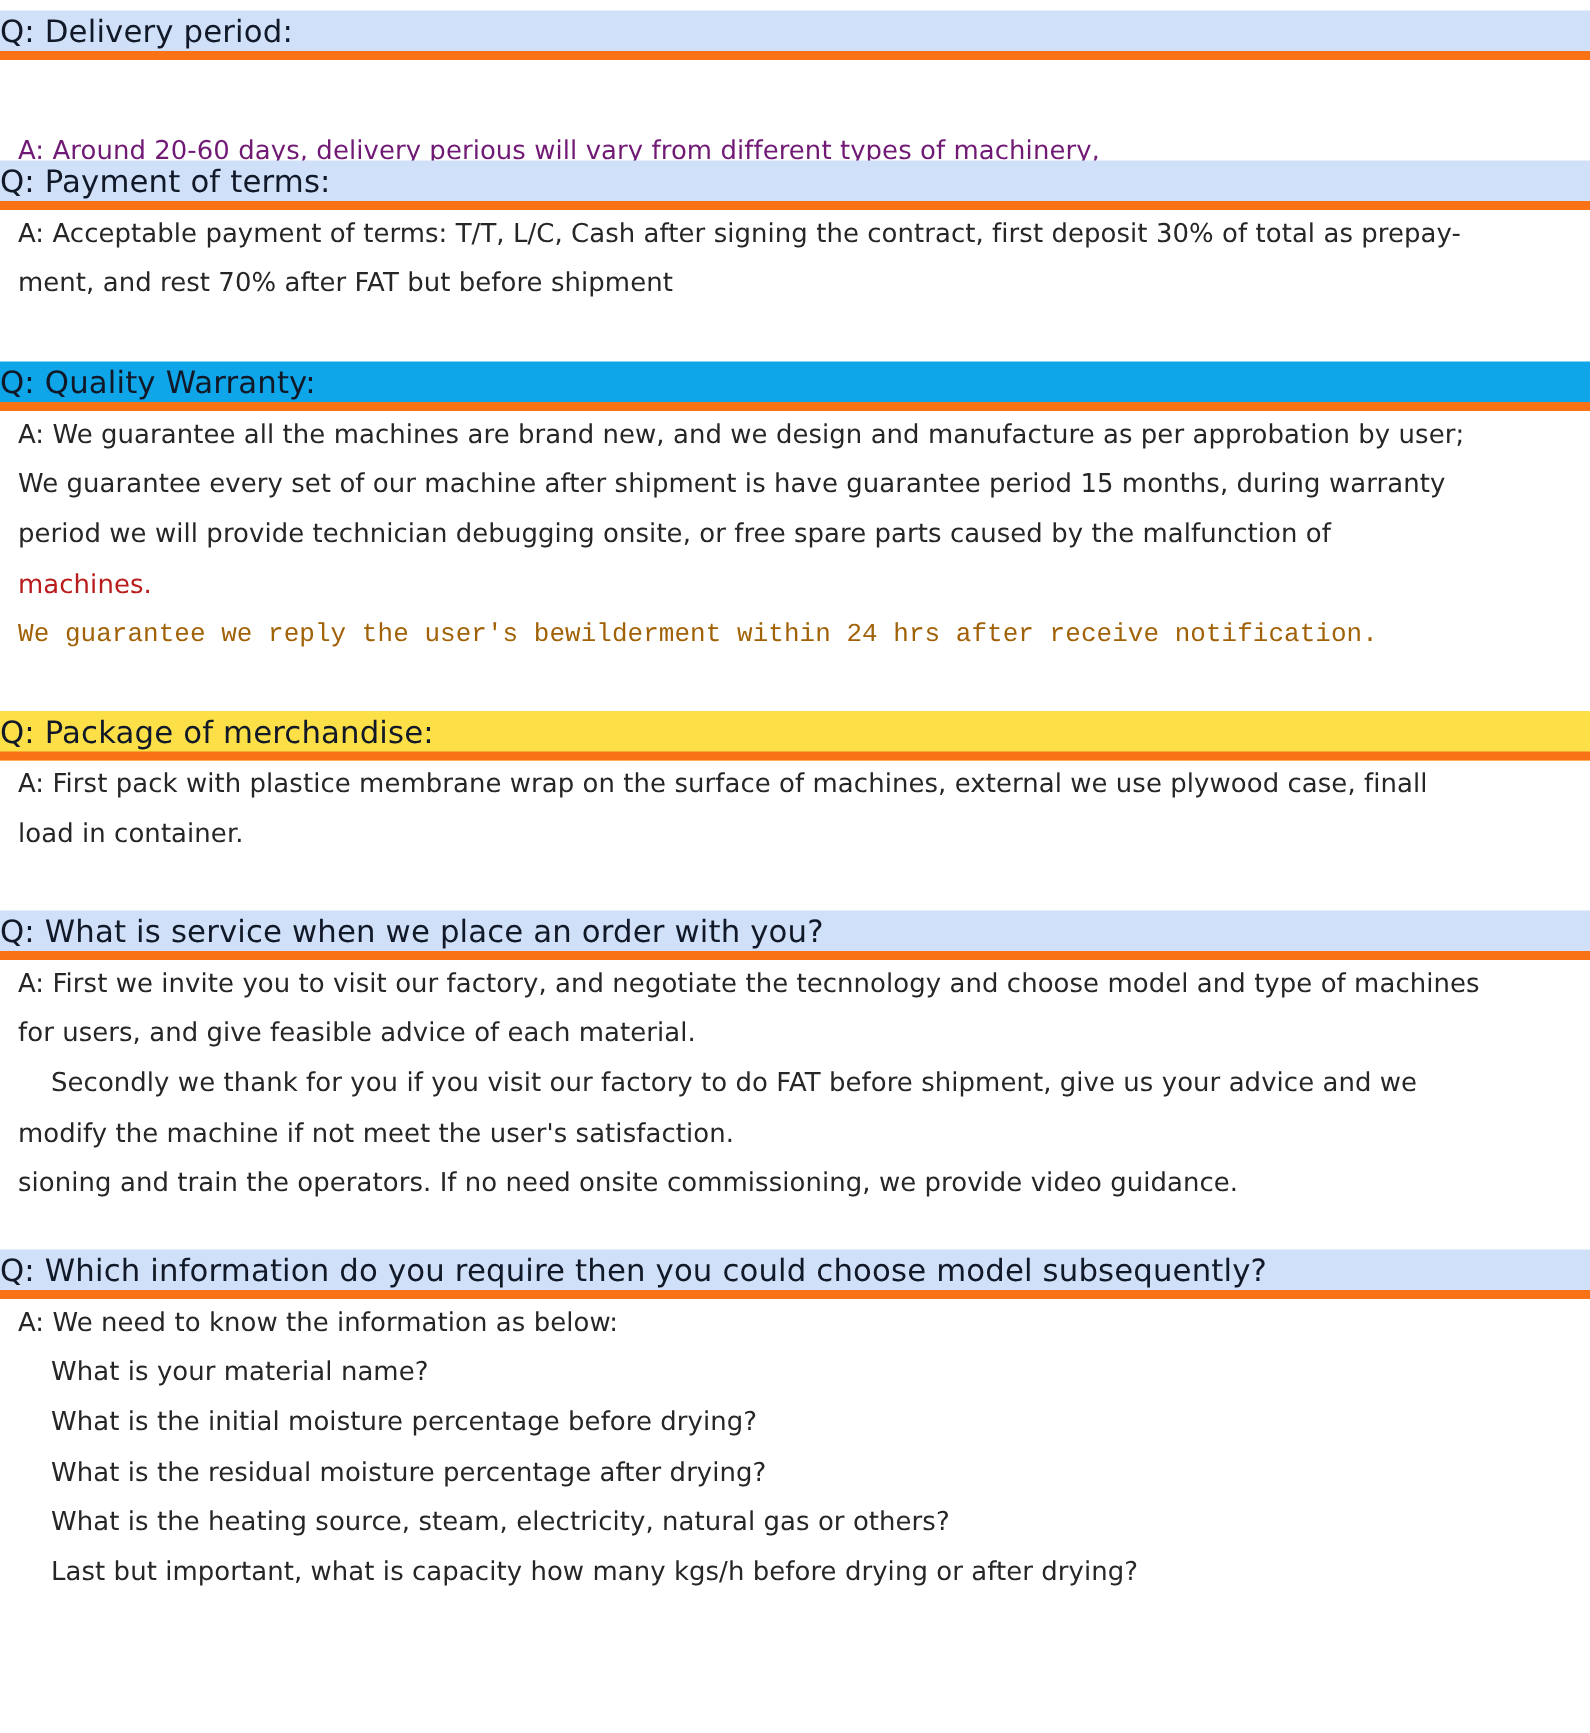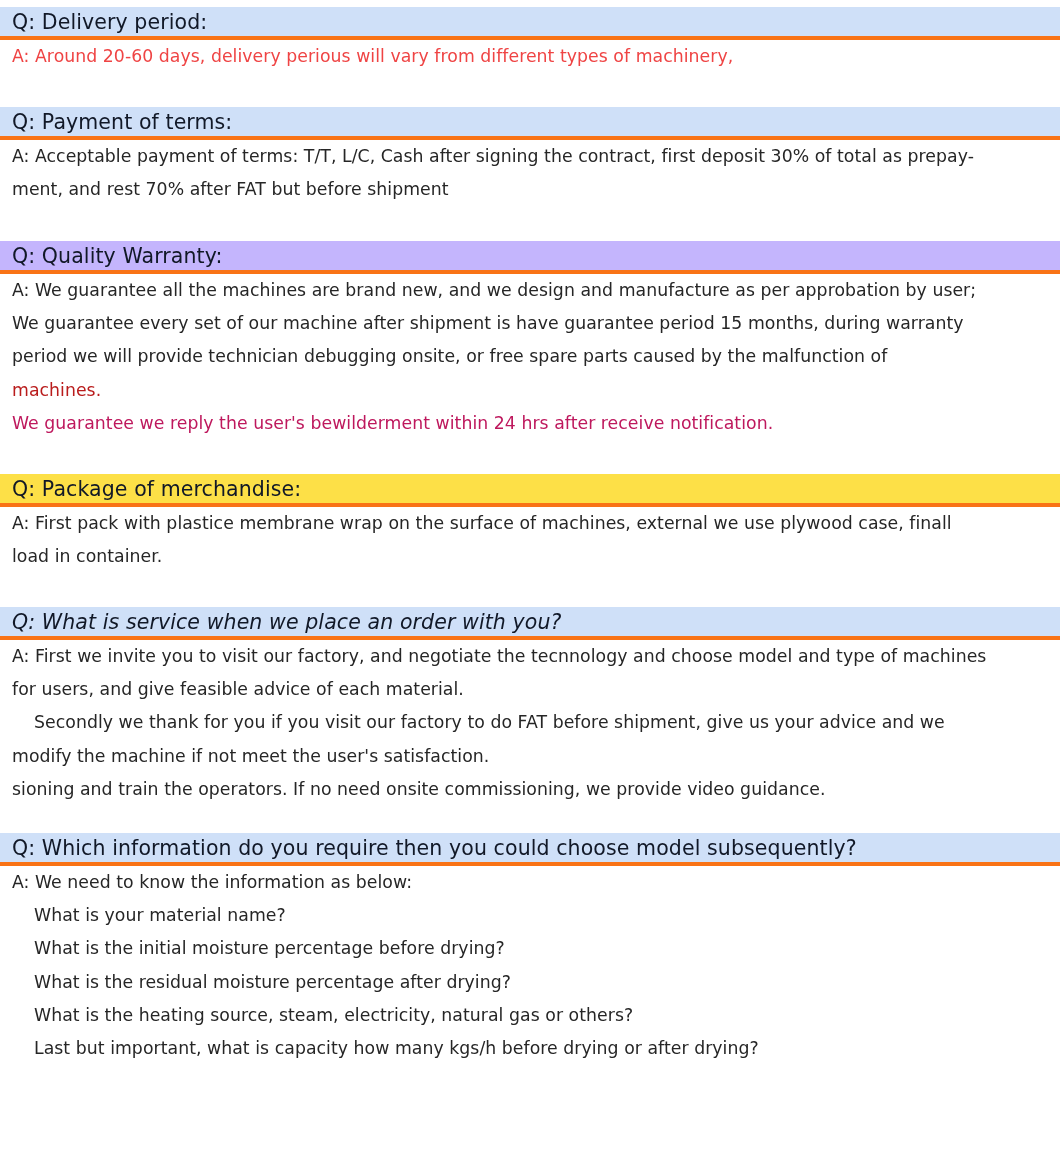--- a/index.html
+++ b/index.html
@@ -20,23 +20,22 @@
       height: 1155px;
     }
     .faq-section {
       position: absolute;
       left: 0;
       width: 1060px;
     }
     .q-bar {
       height: 33px;
       background: #cfe0f8;
-      border-bottom: 4px solid #f97316;
+      border-bottom: 6px solid #f97316;
       box-sizing: border-box;
-      padding-left: 12px;
       display: flex;
       align-items: center;
       font-size: 20.5px;
       color: #111827;
       font-weight: 500;
       letter-spacing: 0.1px;
       white-space: nowrap;
     }
     .answer {
       padding-left: 12px;
@@ -56,53 +55,53 @@
     }
   </style>
 </head>
 <body>
 
 <div class="page">
 
   <div class="faq-section" style="top:7px;">
     <div class="q-bar" style="background: rgb(207, 224, 248); color: rgb(17, 24, 39);">Q: Delivery period:</div>
     <div class="answer">
-      <div class="a-line" style="color: #ef4444;">A: Around 20-60 days, delivery perious will vary from different types of machinery,</div>
+      <div class="a-line" style="color: #701a75; margin-top: 45px;">A: Around 20-60 days, delivery perious will vary from different types of machinery,</div>
     </div>
   </div>
 
   <div class="faq-section" style="top:107px;">
     <div class="q-bar" style="background: rgb(207, 224, 248); color: rgb(17, 24, 39);">Q: Payment of terms:</div>
     <div class="answer">
       <div class="a-line" style="color: rgb(38, 38, 38);">A: Acceptable payment of terms: T/T, L/C, Cash after signing the contract, first deposit 30% of total as prepay-</div>
       <div class="a-line" style="color: rgb(38, 38, 38);">ment, and rest 70% after FAT but before shipment</div>
     </div>
   </div>
 
   <div class="faq-section" style="top:241px;">
-    <div class="q-bar" style="background: #c4b5fd; color: rgb(17, 24, 39);">Q: Quality Warranty:</div>
+    <div class="q-bar" style="background: #0ea5e9; color: rgb(17, 24, 39);">Q: Quality Warranty:</div>
     <div class="answer">
       <div class="a-line" style="color: rgb(38, 38, 38);">A: We guarantee all the machines are brand new, and we design and manufacture as per approbation by user;</div>
       <div class="a-line" style="color: rgb(38, 38, 38);">We guarantee every set of our machine after shipment is have guarantee period 15 months, during warranty</div>
       <div class="a-line" style="color: rgb(38, 38, 38);">period we will provide technician debugging onsite, or free spare parts caused by the malfunction of</div>
       <div class="a-line" style="color: #b91c1c;">machines.</div>
-      <div class="a-line" style="color: #be185d;">We guarantee we reply the user's bewilderment within 24 hrs after receive notification.</div>
+      <div class="a-line" style="color: #a16207; font-family: Liberation Mono, monospace;">We guarantee we reply the user's bewilderment within 24 hrs after receive notification.</div>
     </div>
   </div>
 
   <div class="faq-section" style="top:474px;">
     <div class="q-bar" style="background: #fde047; color: rgb(17, 24, 39);">Q: Package of merchandise:</div>
     <div class="answer">
       <div class="a-line" style="color: rgb(38, 38, 38);">A: First pack with plastice membrane wrap on the surface of machines, external we use plywood case, finall</div>
       <div class="a-line" style="color: rgb(38, 38, 38);">load in container.</div>
     </div>
   </div>
 
   <div class="faq-section" style="top:607px;">
-    <div class="q-bar" style="background: rgb(207, 224, 248); color: rgb(17, 24, 39); font-style: italic;">Q: What is  service when we place an order with you?</div>
+    <div class="q-bar" style="background: rgb(207, 224, 248); color: rgb(17, 24, 39);">Q: What is  service when we place an order with you?</div>
     <div class="answer">
       <div class="a-line" style="color: rgb(38, 38, 38);">A: First we invite you to visit our factory, and negotiate the tecnnology and choose model and type of machines</div>
       <div class="a-line" style="color: rgb(38, 38, 38);">for users, and give feasible advice of each material.</div>
       <div class="a-line indent" style="color: rgb(38, 38, 38);">Secondly we thank for you if you visit our factory to do FAT before shipment, give us your advice and we</div>
       <div class="a-line" style="color: rgb(38, 38, 38);">modify the machine if not meet the user's satisfaction.</div>
       <div class="a-line" style="color: rgb(38, 38, 38);">sioning and train the operators. If no need onsite commissioning, we provide video guidance.</div>
     </div>
   </div>
 
   <div class="faq-section" style="top:833px;">

